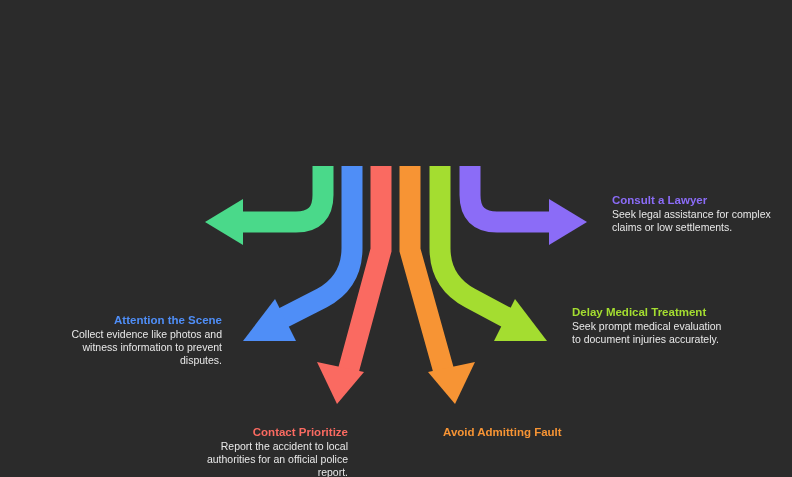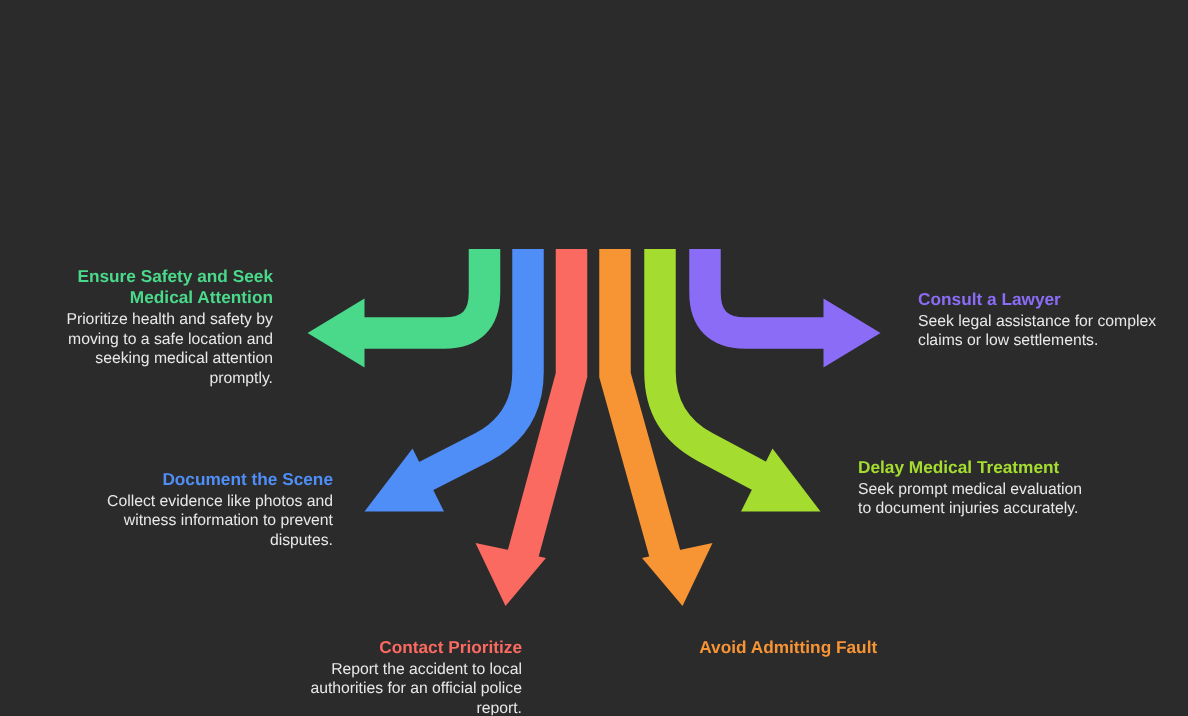--- a/index.html
+++ b/index.html
@@ -92,36 +92,32 @@
       <path id="rib4" fill="none" stroke-width="21" stroke-linecap="butt" d="M 440,166 L 440,248 Q 440,282 470,298 L 515,322" stroke="#a4dd30"></path>
       <polygon id="head4" points="547,341 494,341 515,299" fill="#a4dd30"></polygon>
     </g>
 
     <g>
       <path id="rib5" fill="none" stroke-width="21" stroke-linecap="butt" d="M 470,166 L 470,195 Q 470,222 497,222 L 556,222" stroke="#8b6cf7"></path>
       <polygon id="head5" points="587,222 549,199 549,245" fill="#8b6cf7"></polygon>
     </g>
   </svg>
 
-  <div class="callout align-right" id="callout-0" style="text-align: right;">
-    <div class="c-title" style="color: rgb(74, 217, 138);">Ensure Safety and Seek Medical Attention</div>
-    <div class="c-body">Prioritize health and safety by moving to a safe location and seeking medical attention promptly.</div>
-  </div>
 
   <div class="callout align-right" id="callout-1" style="text-align: right;">
-    <div class="c-title" style="color: rgb(79, 142, 247);">Document the Scene</div>
+    <div class="c-title" style="color: rgb(79, 142, 247);">Attention the Scene</div>
     <div class="c-body">Collect evidence like photos and witness information to prevent disputes.</div>
   </div>
 
   <div class="callout align-right" id="callout-2" style="text-align: right;">
     <div class="c-title" style="color: rgb(250, 106, 97);">Contact Prioritize</div>
     <div class="c-body">Report the accident to local authorities for an official police report.</div>
   </div>
 
-  <div class="callout align-left" id="callout-3" style="text-align: center;">
+  <div class="callout align-left" id="callout-3" style="text-align: left;">
     <div class="c-title" style="color: rgb(247, 148, 52);">Avoid Admitting Fault</div>
   </div>
 
   <div class="callout align-left" id="callout-4" style="text-align: left;">
     <div class="c-title" style="color: rgb(164, 221, 48);">Delay Medical Treatment</div>
     <div class="c-body">Seek prompt medical evaluation to document injuries accurately.</div>
   </div>
 
   <div class="callout align-left" id="callout-5" style="text-align: left;">
     <div class="c-title" style="color: rgb(139, 108, 247);">Consult a Lawyer</div>

